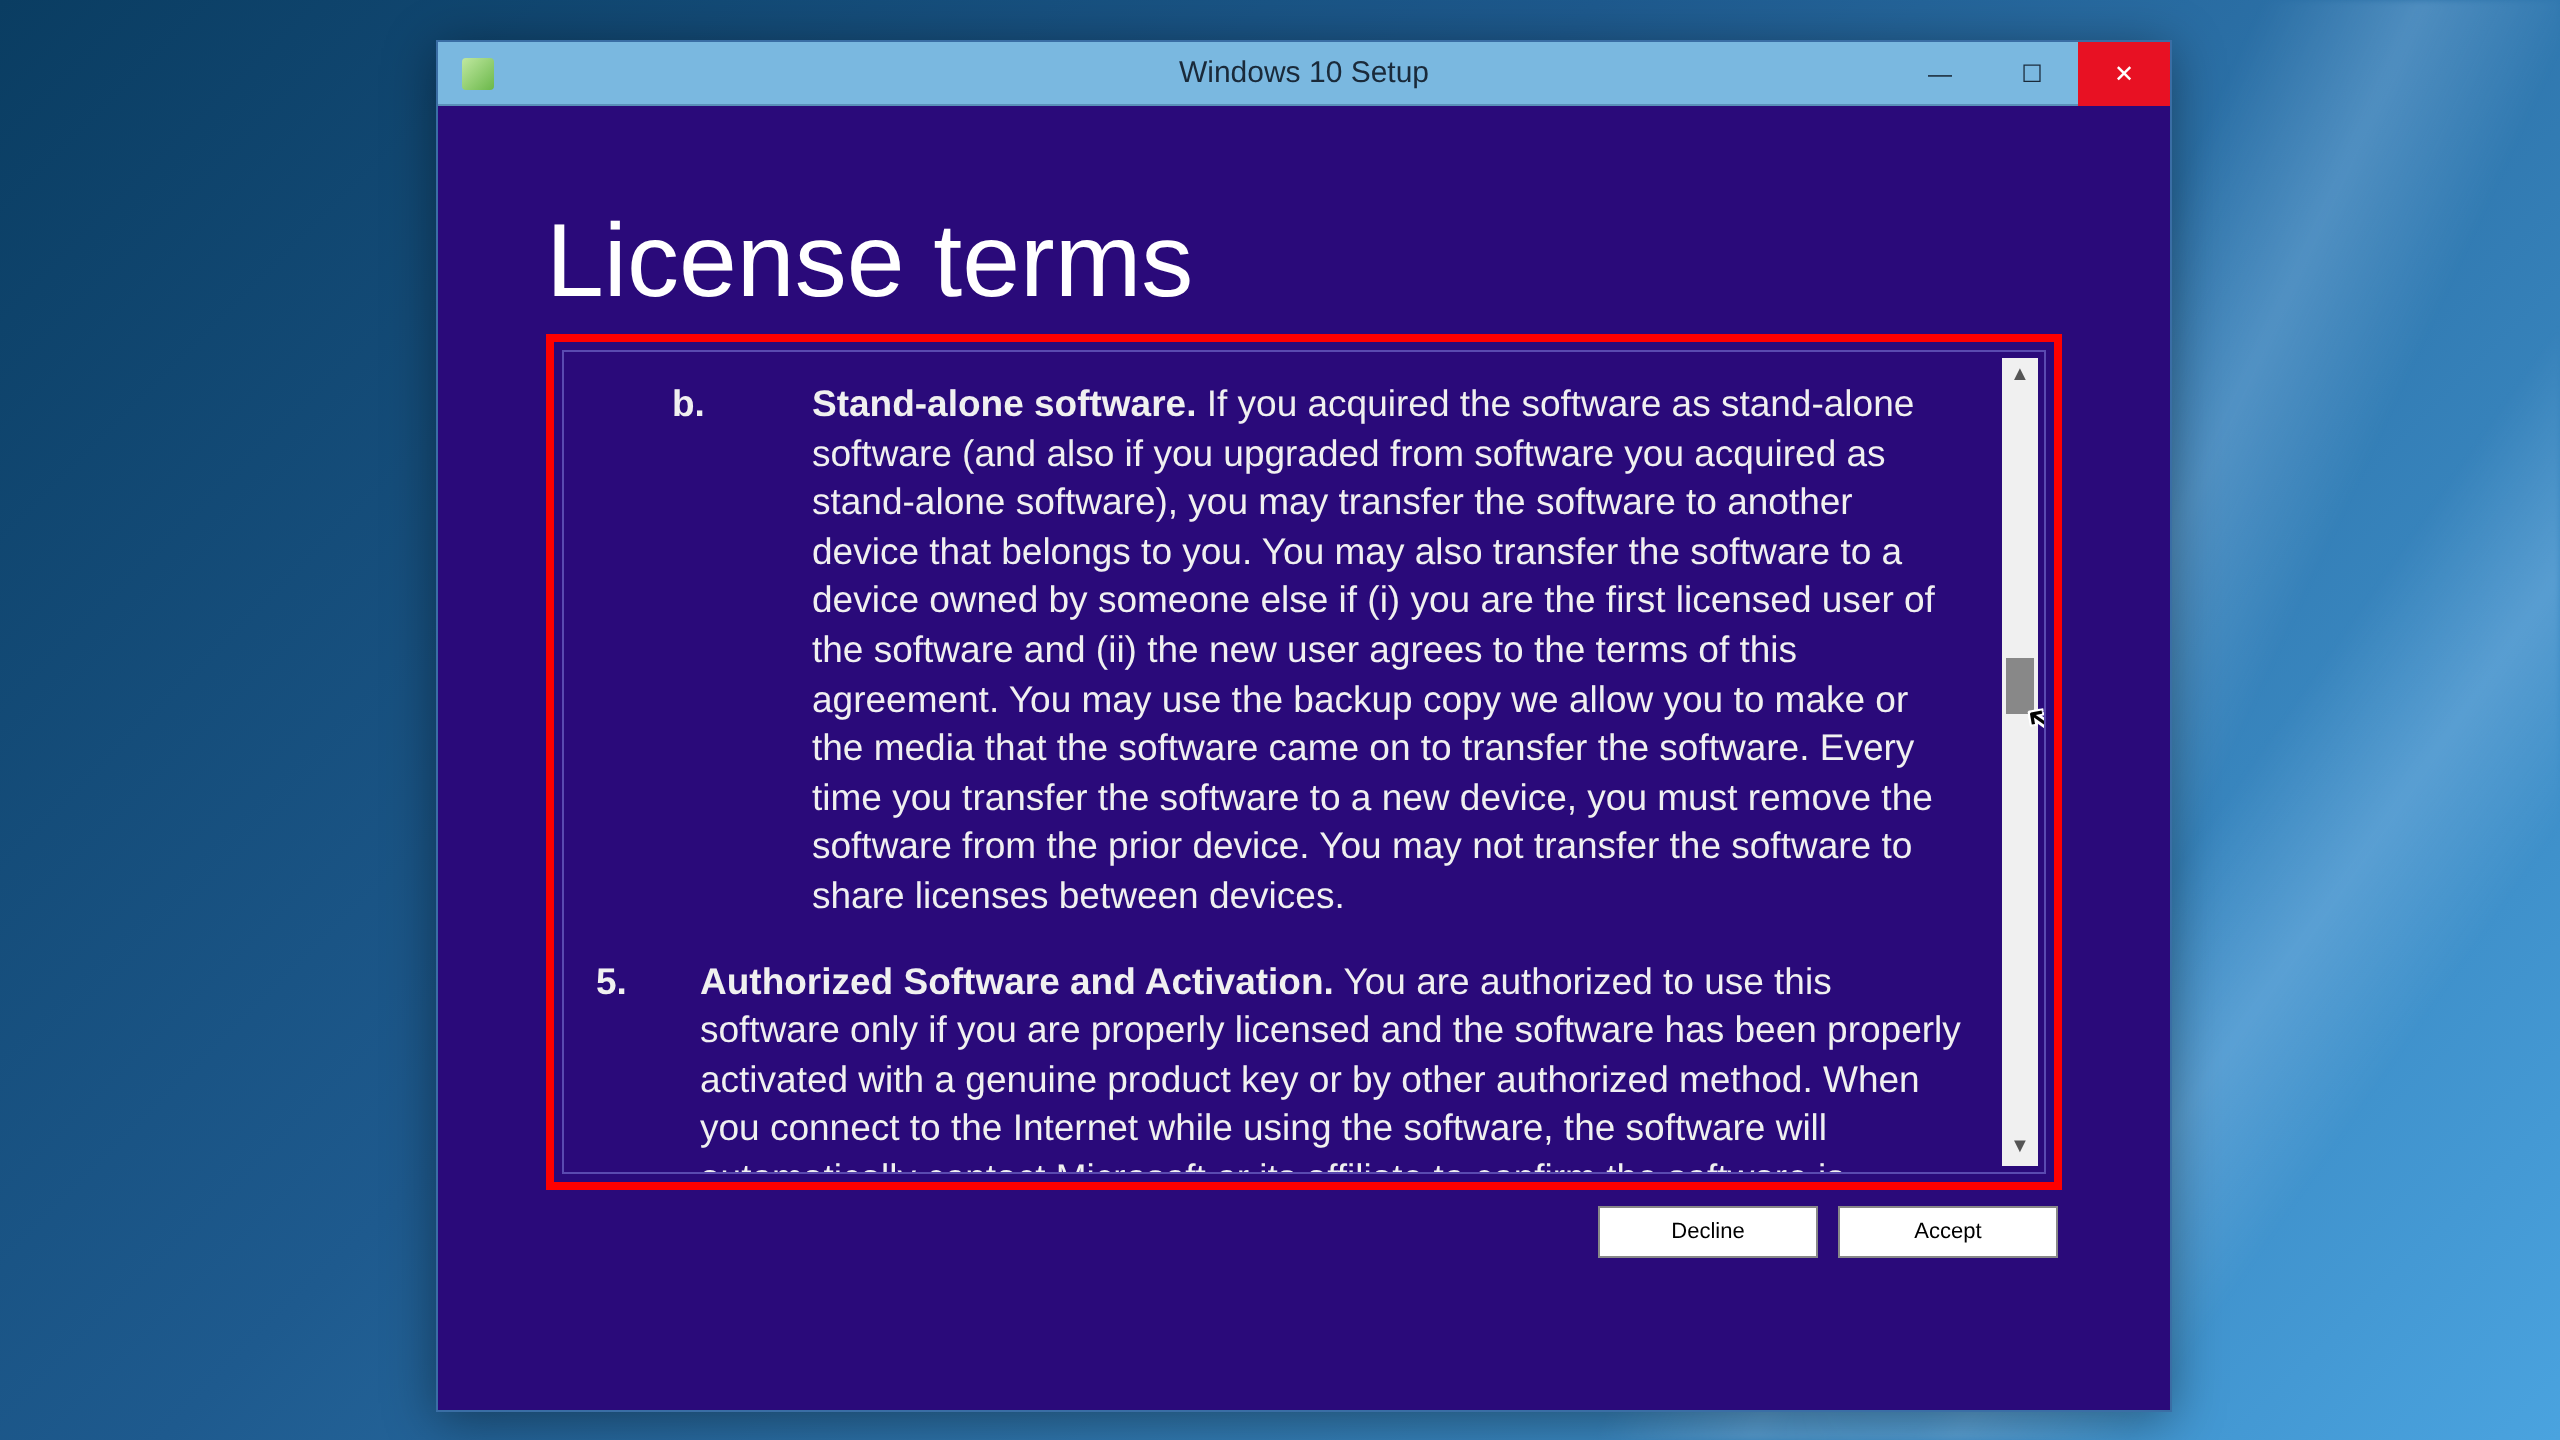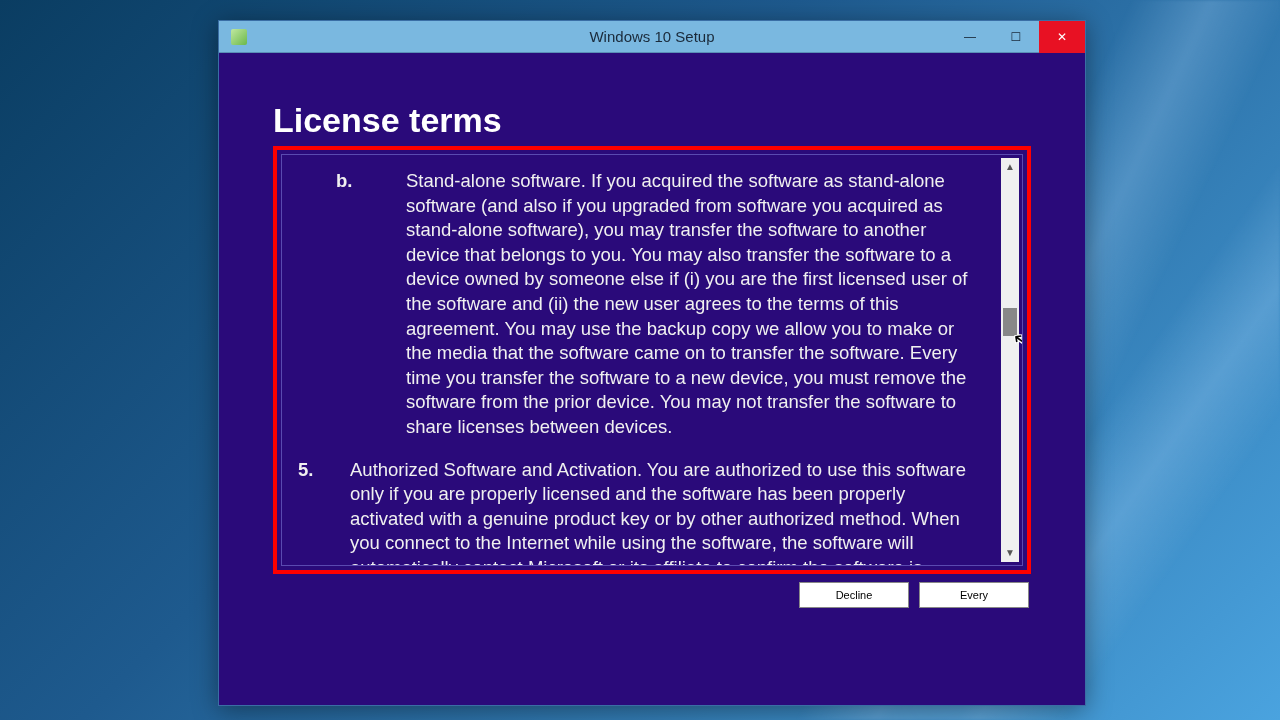--- a/index.html
+++ b/index.html
@@ -68,22 +68,22 @@
     }
     .win-btn.close {
       background: #e81123;
       color: #fff;
     }
     .content {
       padding: 48px 54px 12px 54px;
       color: #f0f0f0;
     }
     .page-title {
-      font-size: 34px;
-      font-weight: 700;
+      font-size: 52px;
+      font-weight: 400;
       color: #ffffff;
       margin-bottom: 6px;
     }
     .page-subtitle {
       font-size: 15px;
       color: #d8d0ff;
       margin-bottom: 28px;
     }
     .license-frame {
       border: 4px solid #ff0000;
@@ -141,21 +141,21 @@
       margin-bottom: 18px;
     }
     .para .num {
       width: 58px;
       flex: 0 0 58px;
       padding-left: 6px;
       font-weight: 600;
     }
     .para.sub .num { padding-left: 44px; width: 114px; flex:0 0 114px;}
     .para .txt { flex:1; padding-right: 22px; }
-    .para .txt .hd { font-weight: 400; }
+    .para .txt .hd { font-weight: 700; }
     .footer-btns {
       display: flex;
       justify-content: flex-end;
       gap: 10px;
       margin-top: 8px;
       padding-right: 2px;
     }
     .btn {
       background: #fff;
       color: #000;
@@ -208,16 +208,16 @@
             <div class="sb-thumb"></div>
           </div>
           <div class="sb-arrow">▼</div>
         </div>
         <div class="cursor">↖</div>
       </div>
     </div>
 
     <div class="footer-btns">
       <button class="btn">Decline</button>
-      <button class="btn">Every</button>
+      <button class="btn">Accept</button>
     </div>
   </div>
 </div>
 
 </body></html>

